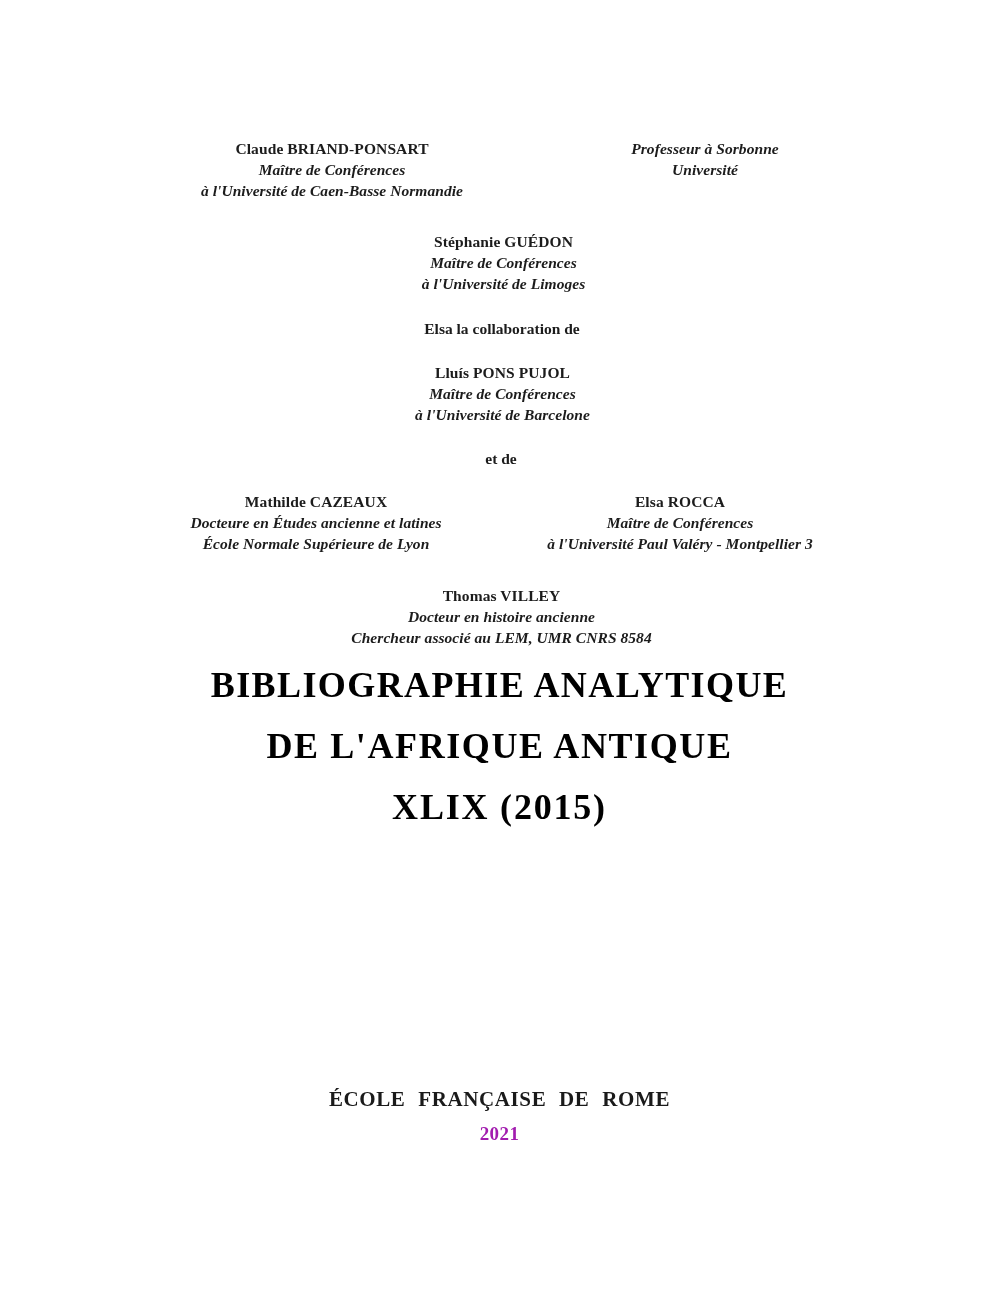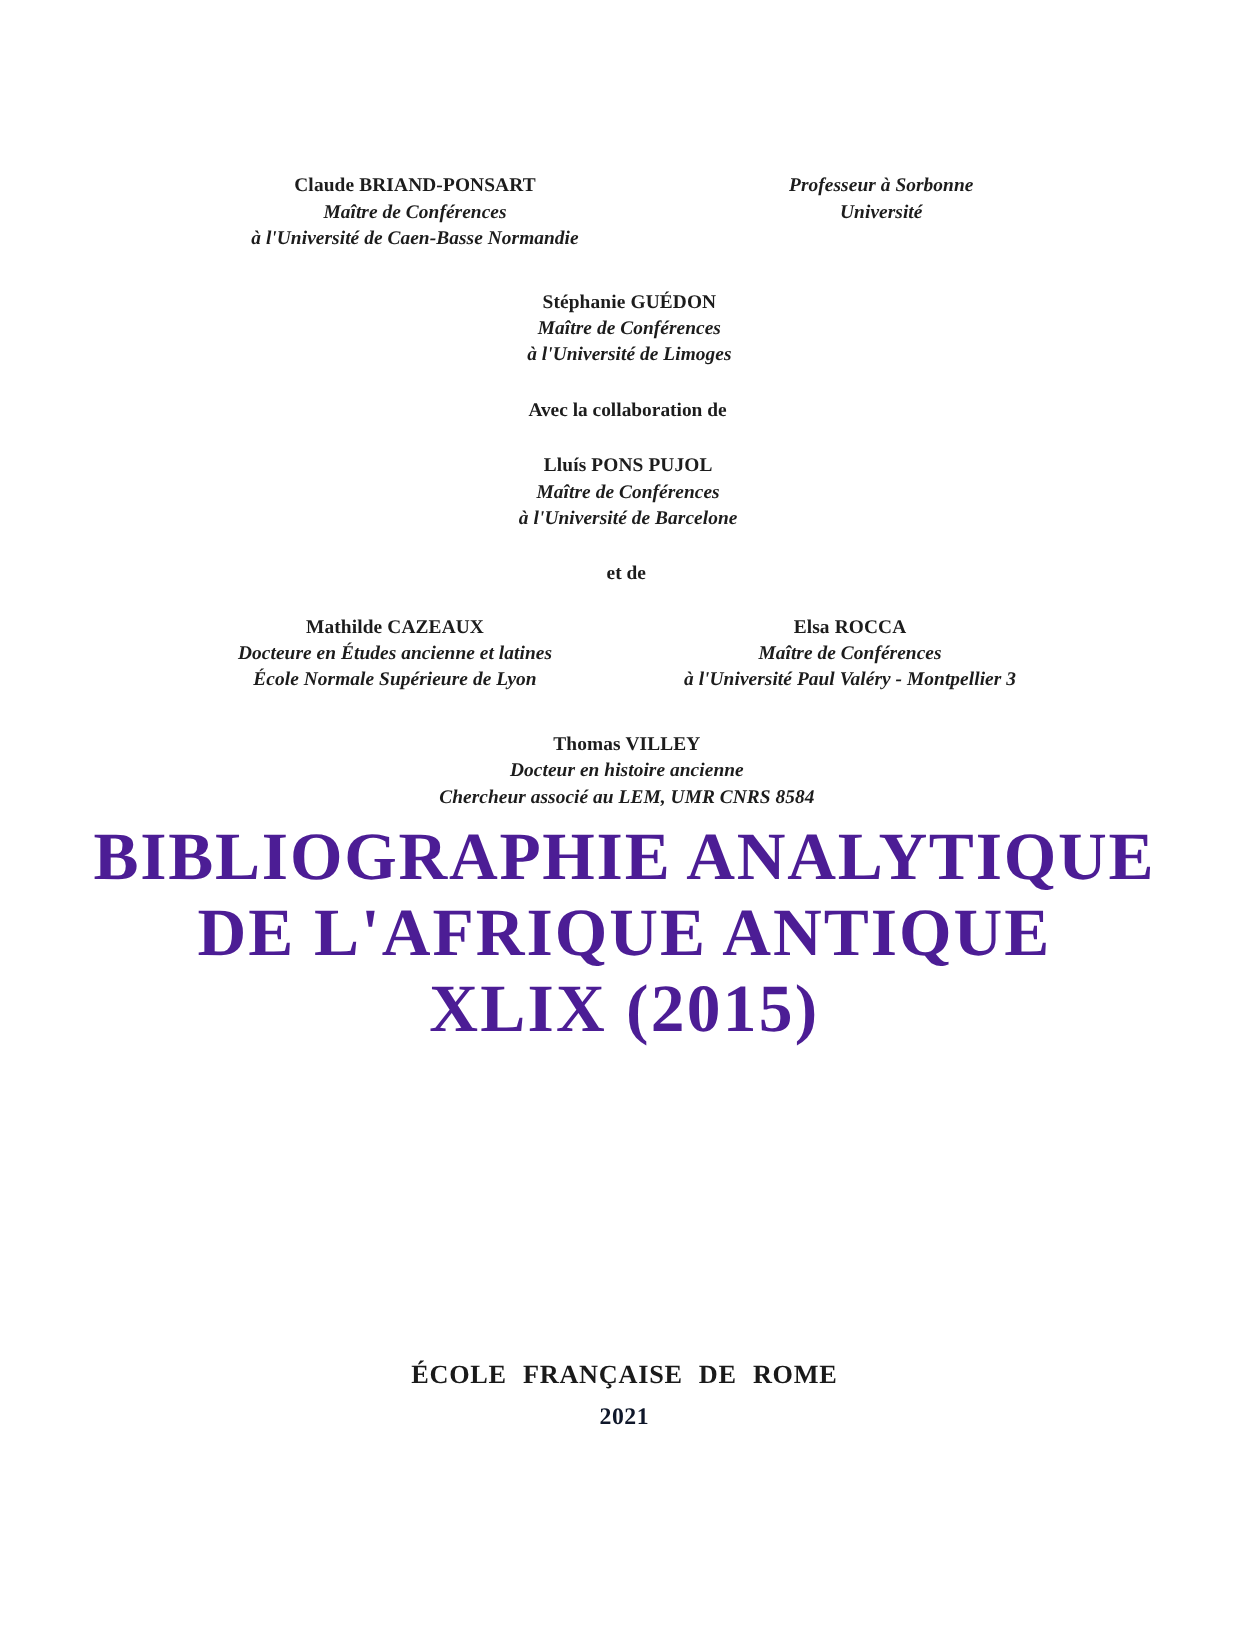--- a/index.html
+++ b/index.html
@@ -104,25 +104,25 @@
   .doc-title {
     position: absolute;
     top: 655px;
     left: 0;
     width: 999px;
     text-align: center;
   }
   .doc-title .tline {
     display: block;
     font-weight: bold;
-    font-size: 54px;
+    font-size: 36px;
     line-height: 61px;
     letter-spacing: 1.4px;
     white-space: nowrap;
-    color: #4c1d95;
+    color: #000000;
   }
   .doc-title .tline-2 { letter-spacing: 1.6px; }
   .doc-title .tline-3 { letter-spacing: 1.8px; }
 
   
   .publisher {
     position: absolute;
     top: 1085px;
     left: 0;
     width: 999px;
@@ -138,21 +138,21 @@
     white-space: nowrap;
     color: #1a1a1a;
   }
   .publisher .pub-year {
     display: block;
     font-weight: bold;
     font-size: 19px;
     line-height: 27px;
     letter-spacing: 0.4px;
     margin-top: 7px;
-    color: #0f172a;
+    color: #a21caf;
   }
 </style>
 </head>
 <body>
 
 <div class="page">
 
   <div class="credits">
 
     <div class="two-col" id="row-authors-1">
@@ -166,21 +166,21 @@
         <span class="line ti">Université</span>
       </div>
     </div>
 
     <div class="block-center guedon">
       <span class="line nm">Stéphanie GUÉDON</span>
       <span class="line ti">Maître de Conférences</span>
       <span class="line ti">à l'Université de Limoges</span>
     </div>
 
-    <div class="connector avec">Avec la collaboration de</div>
+    <div class="connector avec">Elsa la collaboration de</div>
 
     <div class="block-center pons">
       <span class="line nm">Lluís PONS PUJOL</span>
       <span class="line ti">Maître de Conférences</span>
       <span class="line ti">à l'Université de Barcelone</span>
     </div>
 
     <div class="connector etde">et de</div>
 
     <div class="two-col" id="row-authors-2">

